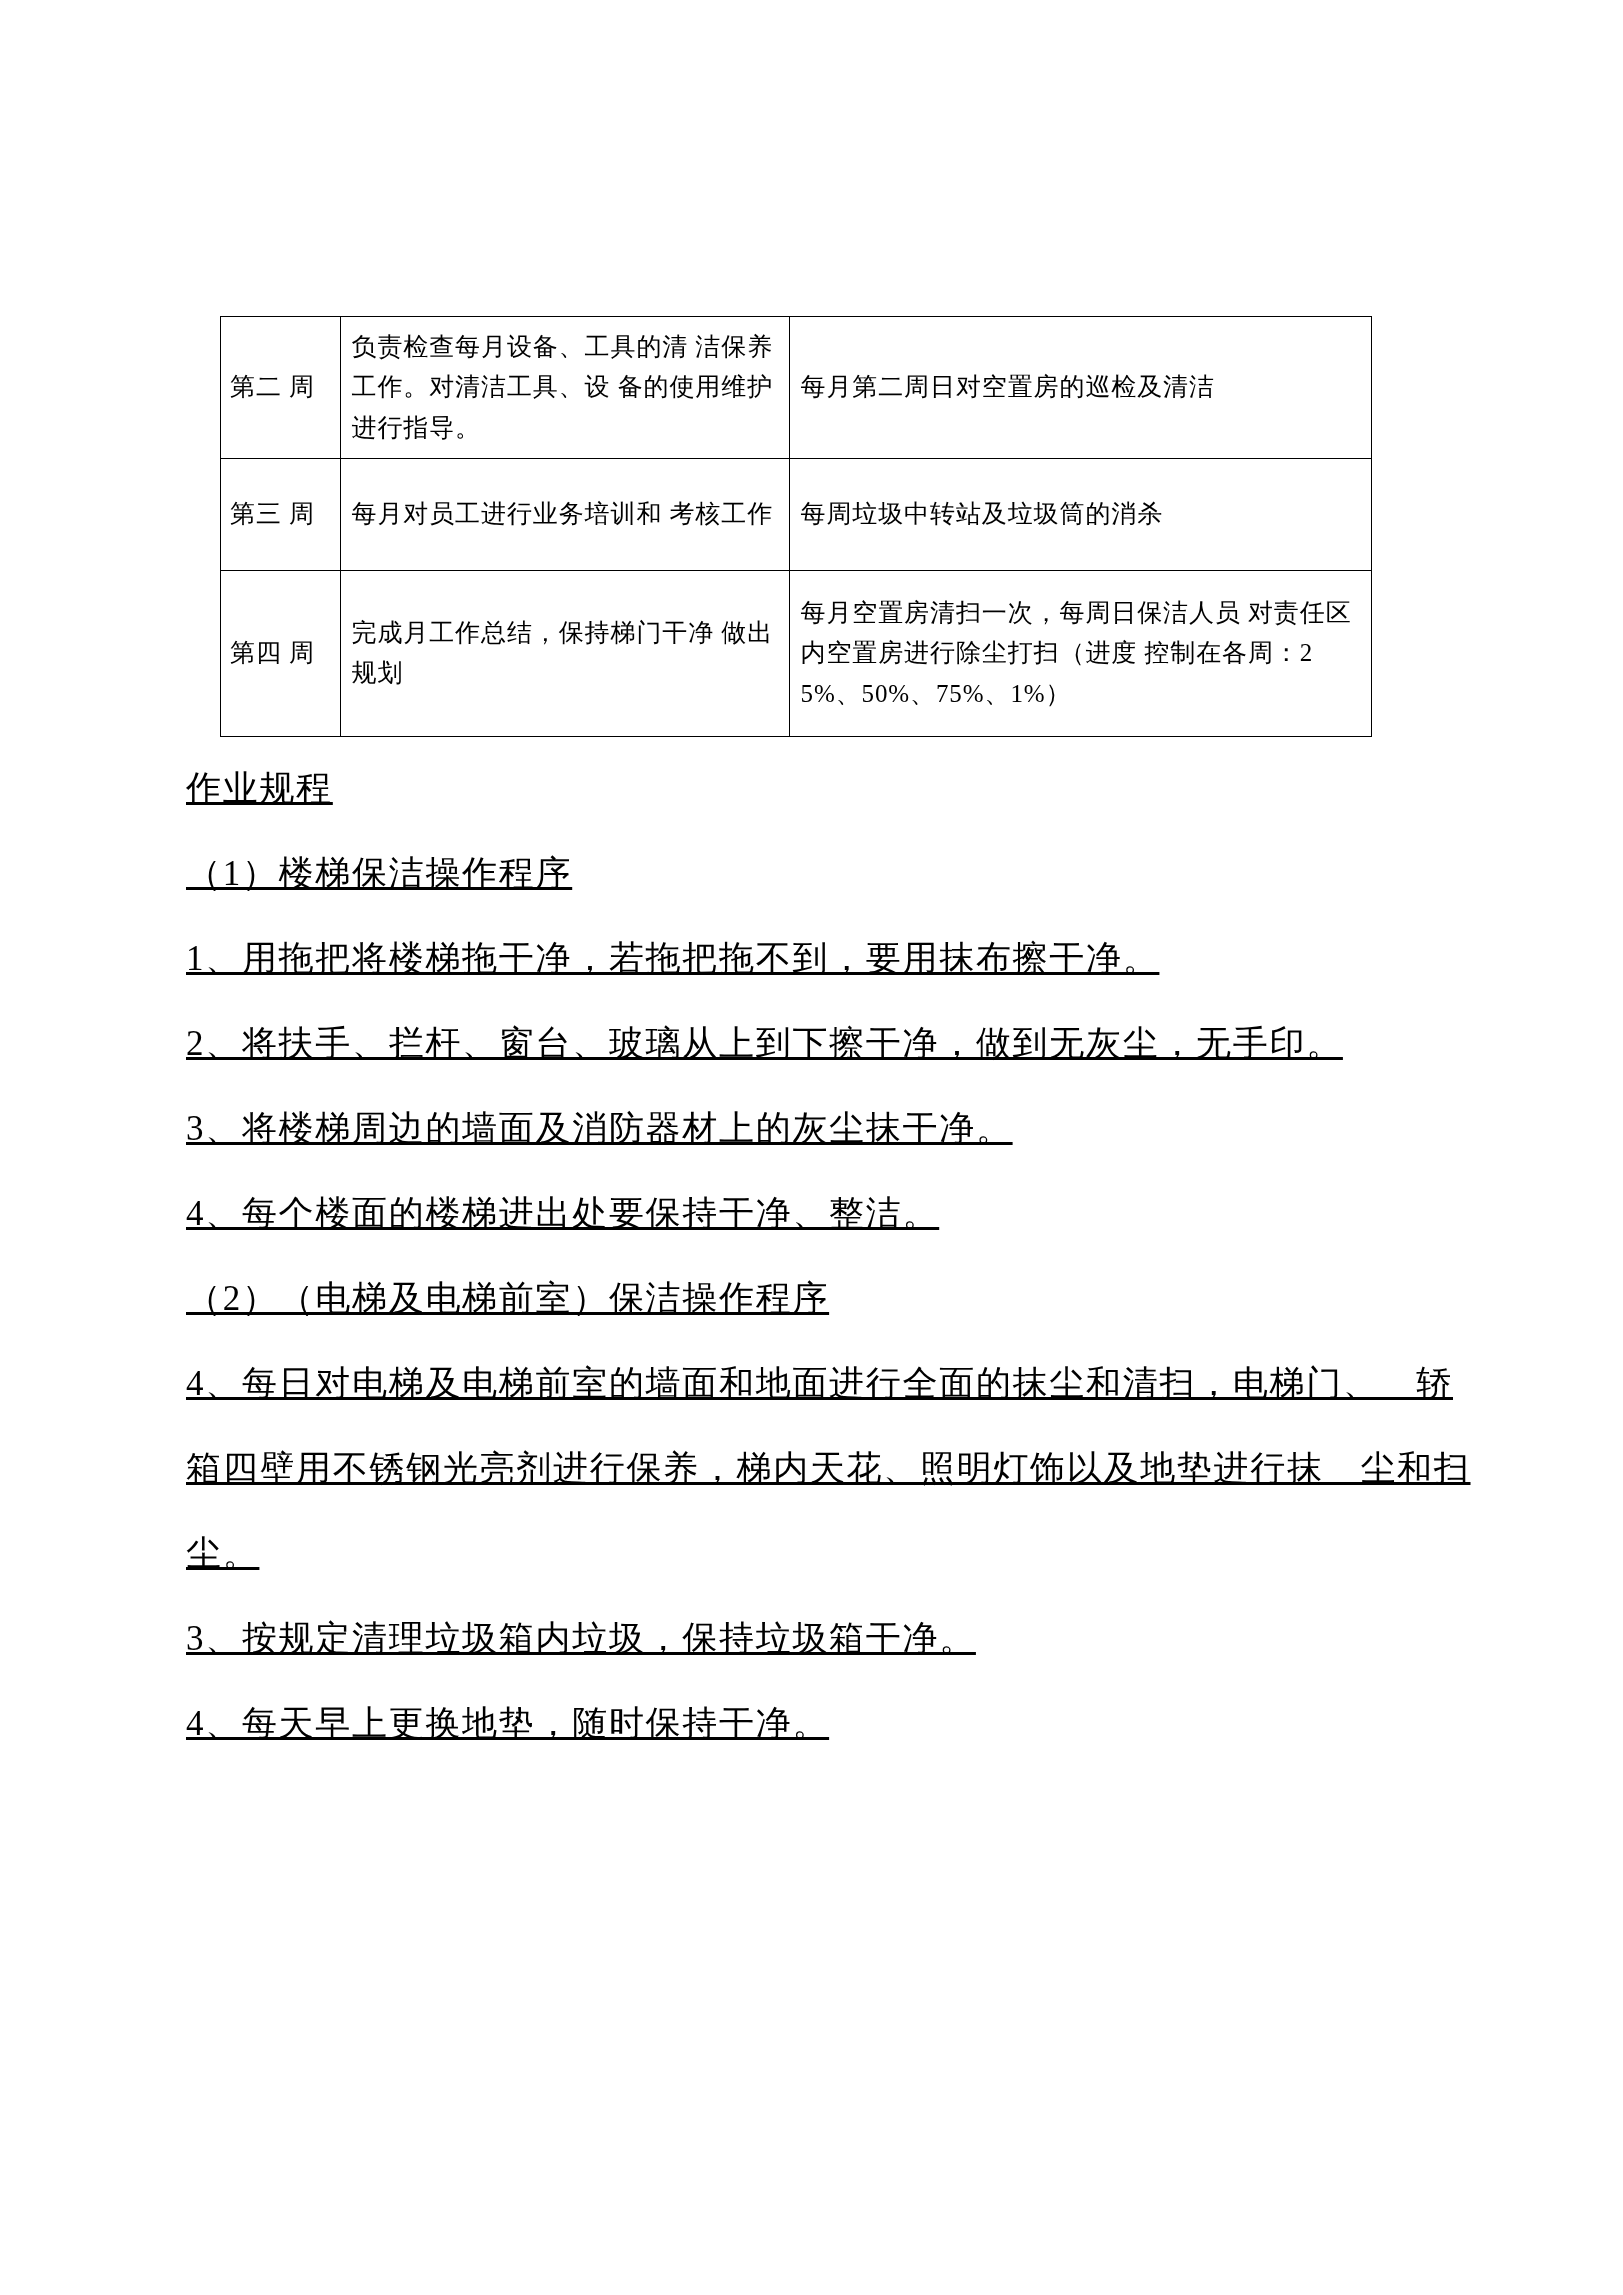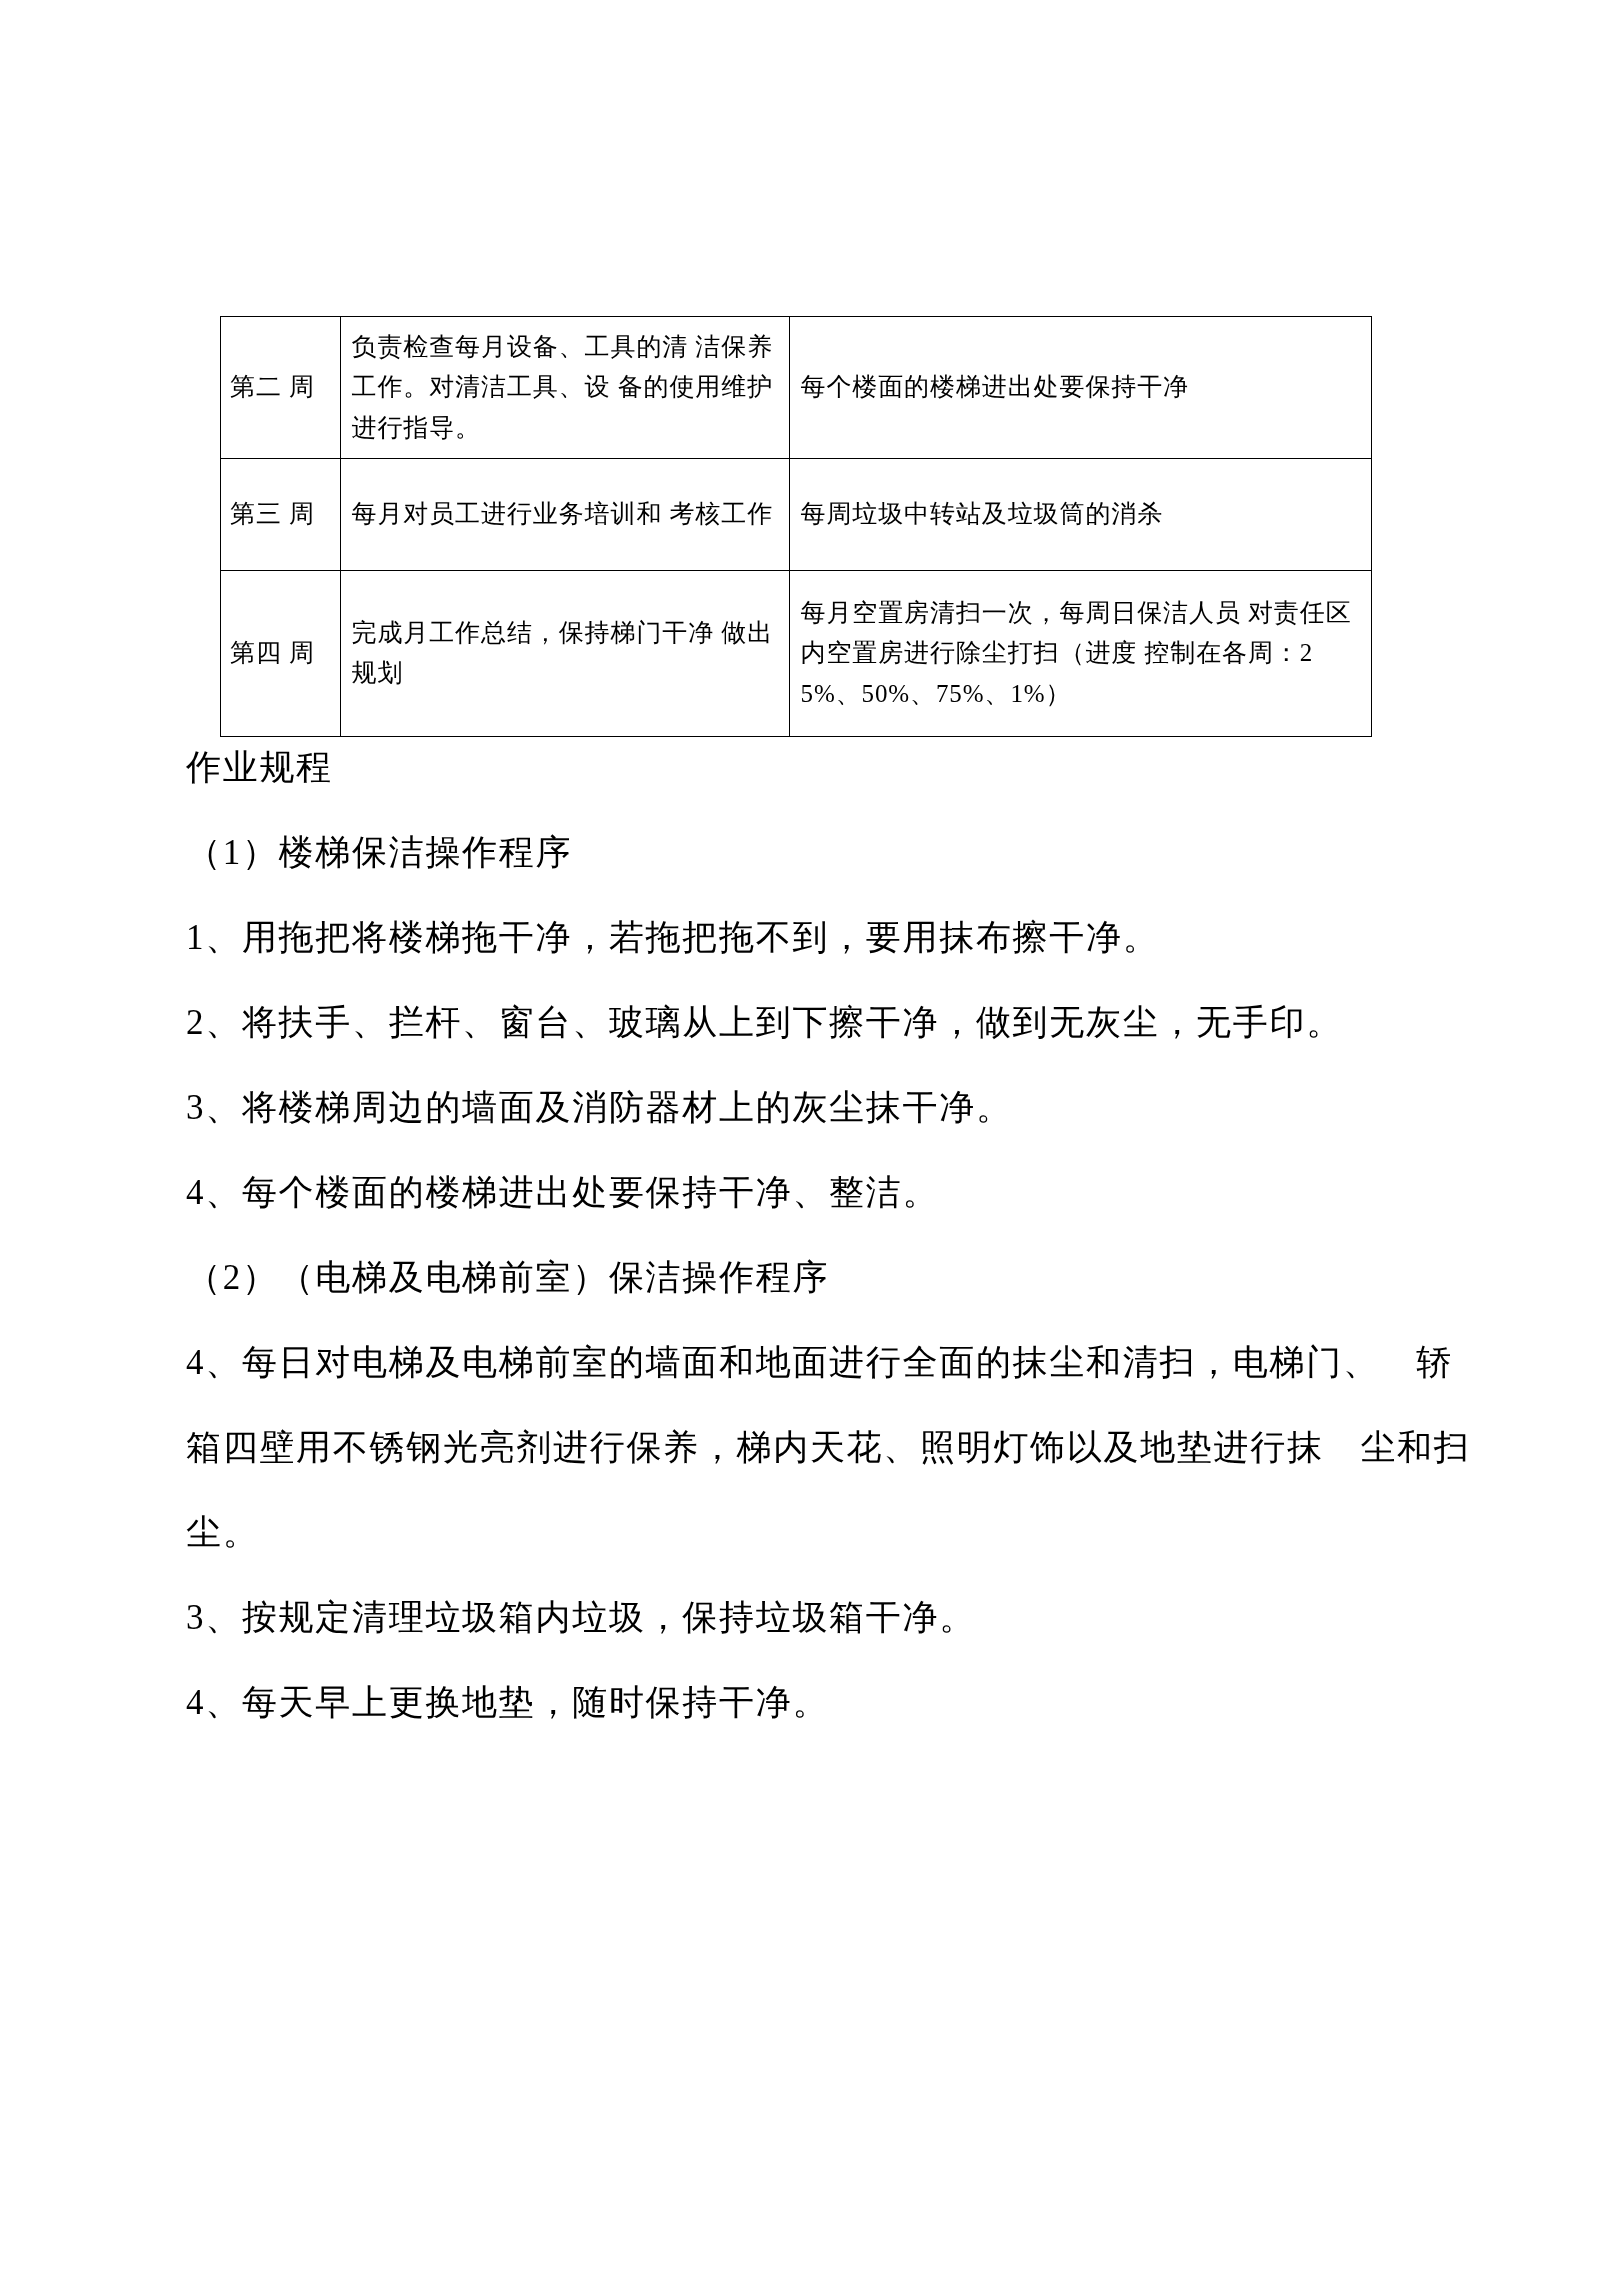--- a/index.html
+++ b/index.html
@@ -41,22 +41,23 @@
     padding-right: 3.5px;
   }
   .sched-table tr.r1 td { height: 131px; }
   .sched-table tr.r2 td { height: 100px; }
   .sched-table tr.r3 td { height: 155px; }
 
   
   .doc-body {
     position: absolute;
     left: 186px;
-    top: 747px;
+    top: 768px;
     width: 1291px;
+    text-decoration: underline;
   }
   .bline {
     font-size: 35px;
     line-height: 42px;
     min-height: 42px;
     letter-spacing: 1.7px;
     margin: 0 0 43px 0;
     white-space: pre-wrap;
     word-break: break-all;
   }
@@ -70,21 +71,21 @@
   <table class="sched-table">
     <colgroup>
       <col style="width:120px">
       <col style="width:449px">
       <col style="width:582px">
     </colgroup>
     <tbody>
       <tr class="r1">
         <td class="week">第二 周</td>
         <td class="duty">负责检查每月设备、工具的清 洁保养工作。对清洁工具、设 备的使用维护进行指导。</td>
-        <td class="task">每个楼面的楼梯进出处要保持干净</td>
+        <td class="task">每月第二周日对空置房的巡检及清洁</td>
       </tr>
       <tr class="r2">
         <td class="week">第三 周</td>
         <td class="duty">每月对员工进行业务培训和 考核工作</td>
         <td class="task">每周垃圾中转站及垃圾筒的消杀</td>
       </tr>
       <tr class="r3">
         <td class="week">第四 周</td>
         <td class="duty">完成月工作总结，保持梯门干净 做出规划</td>
         <td class="task">每月空置房清扫一次，每周日保洁人员 对责任区内空置房进行除尘打扫（进度 控制在各周：25%、50%、75%、1%）</td>

